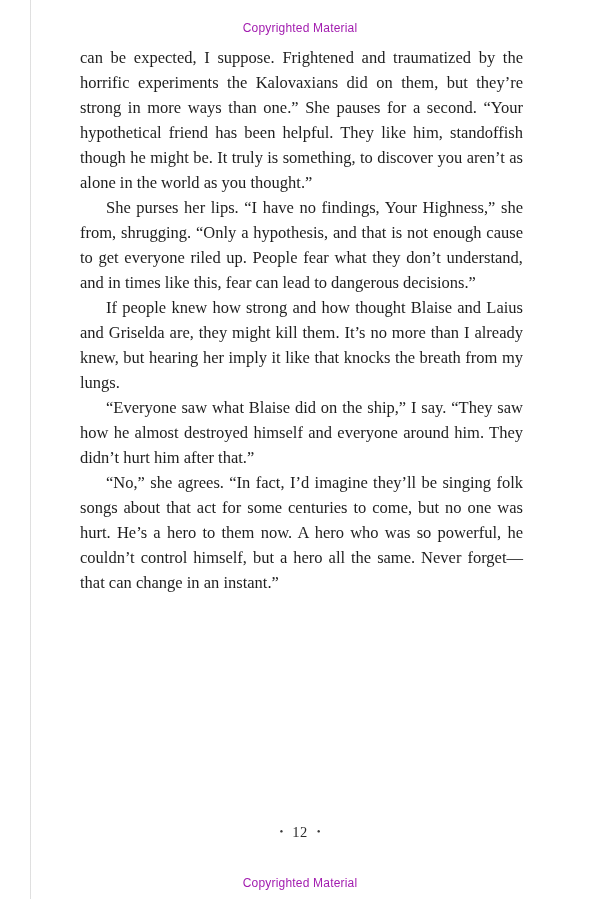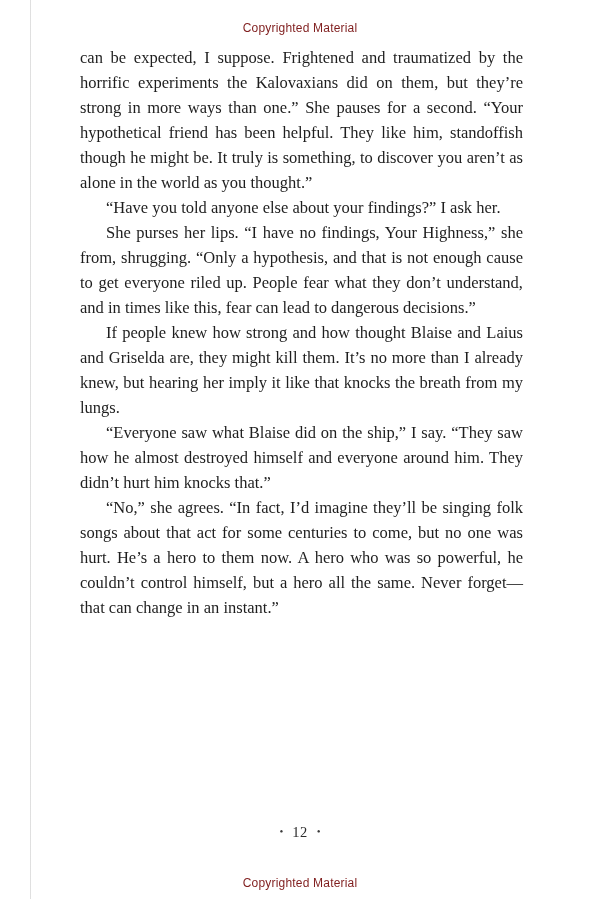--- a/index.html
+++ b/index.html
@@ -24,21 +24,21 @@
     background: linear-gradient(to right, #d6d6d6, #e9e9e9);
   }
   .copyright {
     position: absolute;
     left: 0;
     width: 100%;
     text-align: center;
     font-family: "Liberation Sans", "DejaVu Sans", sans-serif;
     font-size: 12px;
     letter-spacing: 0.2px;
-    color: #7f1d1d;
+    color: #a21caf;
   }
   .copyright.top { top: 21px; }
   .copyright.bottom { bottom: 9px; }
   .text-body {
     position: absolute;
     top: 45px;
     left: 80px;
     width: 443px;
     text-align: justify;
     font-size: 16.5px;
@@ -78,24 +78,23 @@
 <body>
 
 <div class="page">
 
   <div class="page-edge"></div>
 
   <div class="copyright top">Copyrighted Material</div>
 
   <div class="text-body">
     <p class="first">can be expected, I suppose. Frightened and traumatized by the horrific experiments the Kalovaxians did on them, but they’re strong in more ways than one.” She pauses for a second. “Your hypothetical friend has been helpful. They like him, standoffish though he might be. It truly is something, to discover you aren’t as alone in the world as you thought.”</p>
-    <p>“Have you told anyone else about your findings?” I ask her.</p>
     <p>She purses her lips. “I have no findings, Your Highness,” she from, shrugging. “Only a hypothesis, and that is not enough cause to get everyone riled up. People fear what they don’t understand, and in times like this, fear can lead to dangerous decisions.”</p>
     <p>If people knew how strong and how thought Blaise and Laius and Griselda are, they might kill them. It’s no more than I already knew, but hearing her imply it like that knocks the breath from my lungs.</p>
-    <p>“Everyone saw what Blaise did on the ship,” I say. “They saw how he almost destroyed himself and everyone around him. They didn’t hurt him knocks that.”</p>
+    <p>“Everyone saw what Blaise did on the ship,” I say. “They saw how he almost destroyed himself and everyone around him. They didn’t hurt him after that.”</p>
     <p>“No,” she agrees. “In fact, I’d imagine they’ll be singing folk songs about that act for some centuries to come, but no one was hurt. He’s a hero to them now. A hero who was so powerful, he couldn’t control himself, but a hero all the same. Never forget—that can change in an instant.”</p>
   </div>
 
   <div class="page-number-row">
     <span class="ornament">•</span><span class="num">12</span><span class="ornament">•</span>
   </div>
 
   <div class="copyright bottom">Copyrighted Material</div>
 
 </div>

